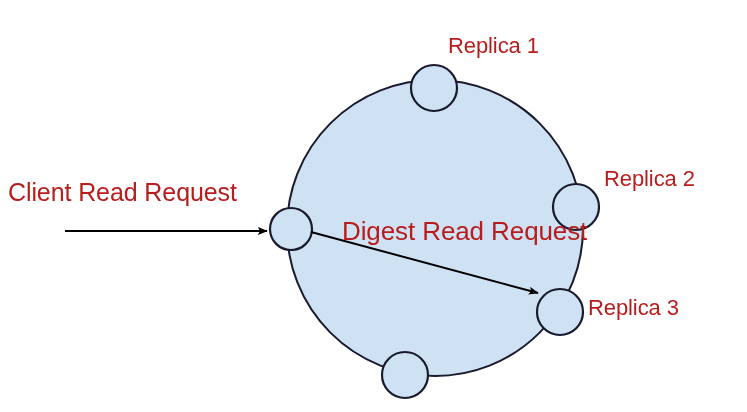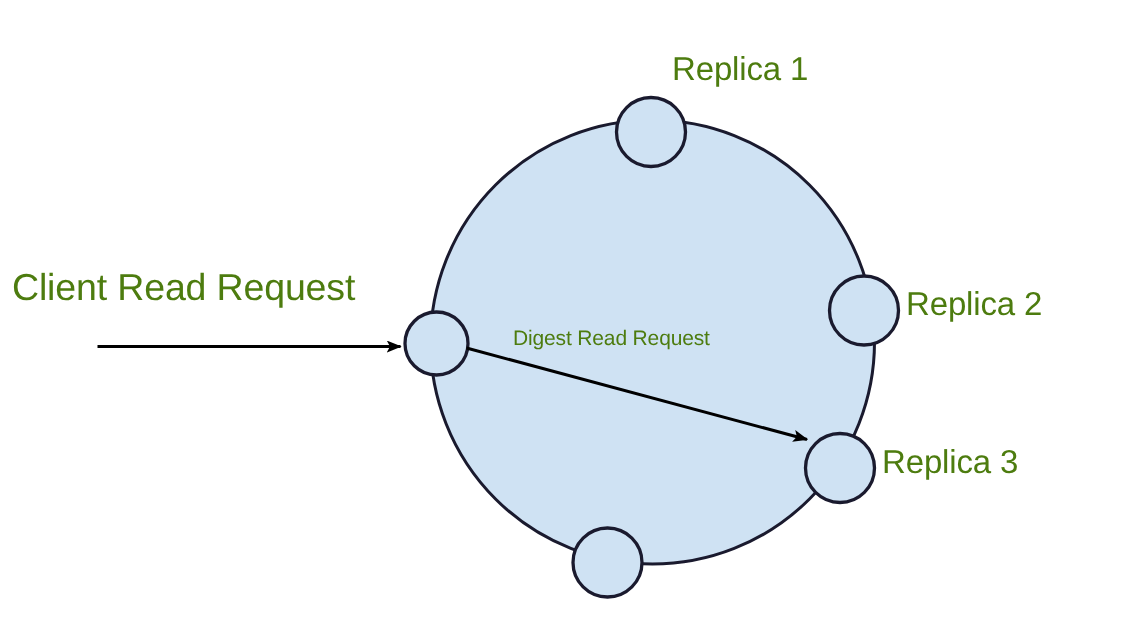--- a/index.html
+++ b/index.html
@@ -17,33 +17,33 @@
   }
   #diagram-svg {
     position: absolute;
     left: 0;
     top: 0;
     width: 747px;
     height: 412px;
   }
   .label {
     position: absolute;
-    color: #4d7c0f;
+    color: #b91c1c;
     white-space: nowrap;
     font-family: "Liberation Sans", sans-serif;
     font-weight: 400;
     line-height: 1;
     letter-spacing: -0.1px;
   }
   .label-large { font-size: 25px; }
   .label-medium { font-size: 22px; }
-  .label-small { font-size: 14px; text-align: right; }
+  .label-small { font-size: 26px; text-align: right; }
   #label-client-read-request { left: 8px;   top: 180px; }
   #label-replica-1          { left: 448px; top: 35px;  }
-  #label-replica-2          { left: 604px; top: 192px; }
+  #label-replica-2          { left: 604px; top: 168px; }
   #label-replica-3          { left: 588px; top: 297px; text-align: center; }
   #label-digest-read-request{ left: 342px; top: 218px; }
 </style>
 </head>
 <body>
 
 <div id="canvas">
 
   <svg id="diagram-svg" viewBox="0 0 747 412">
     <defs>

